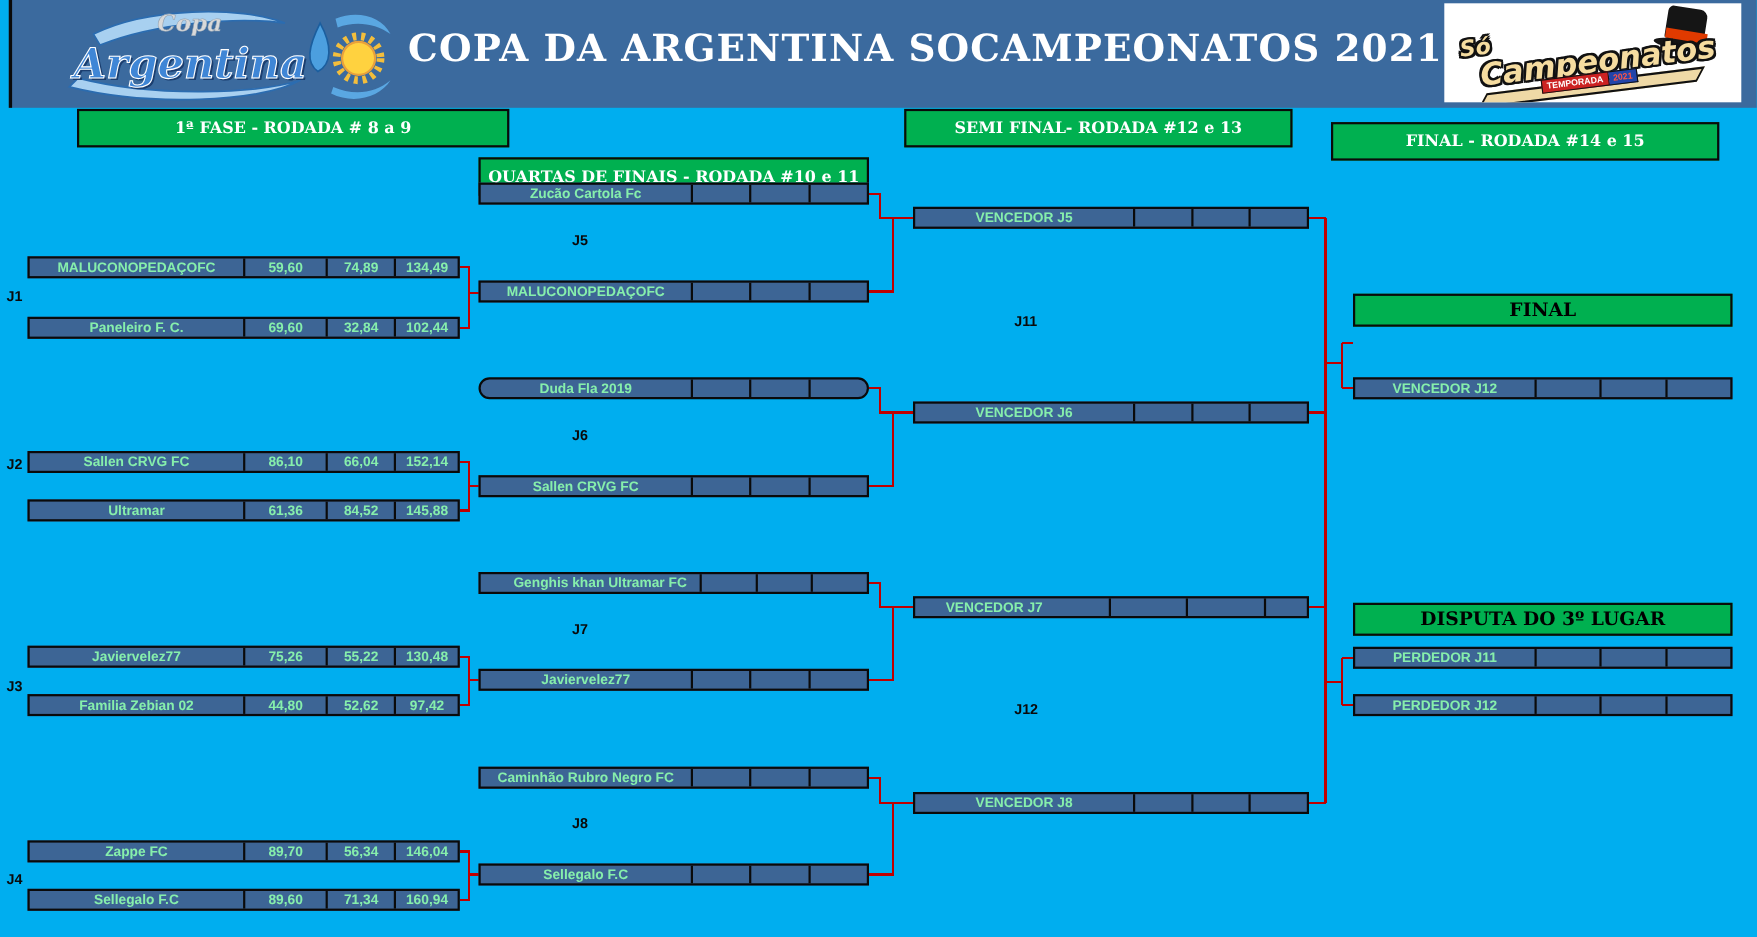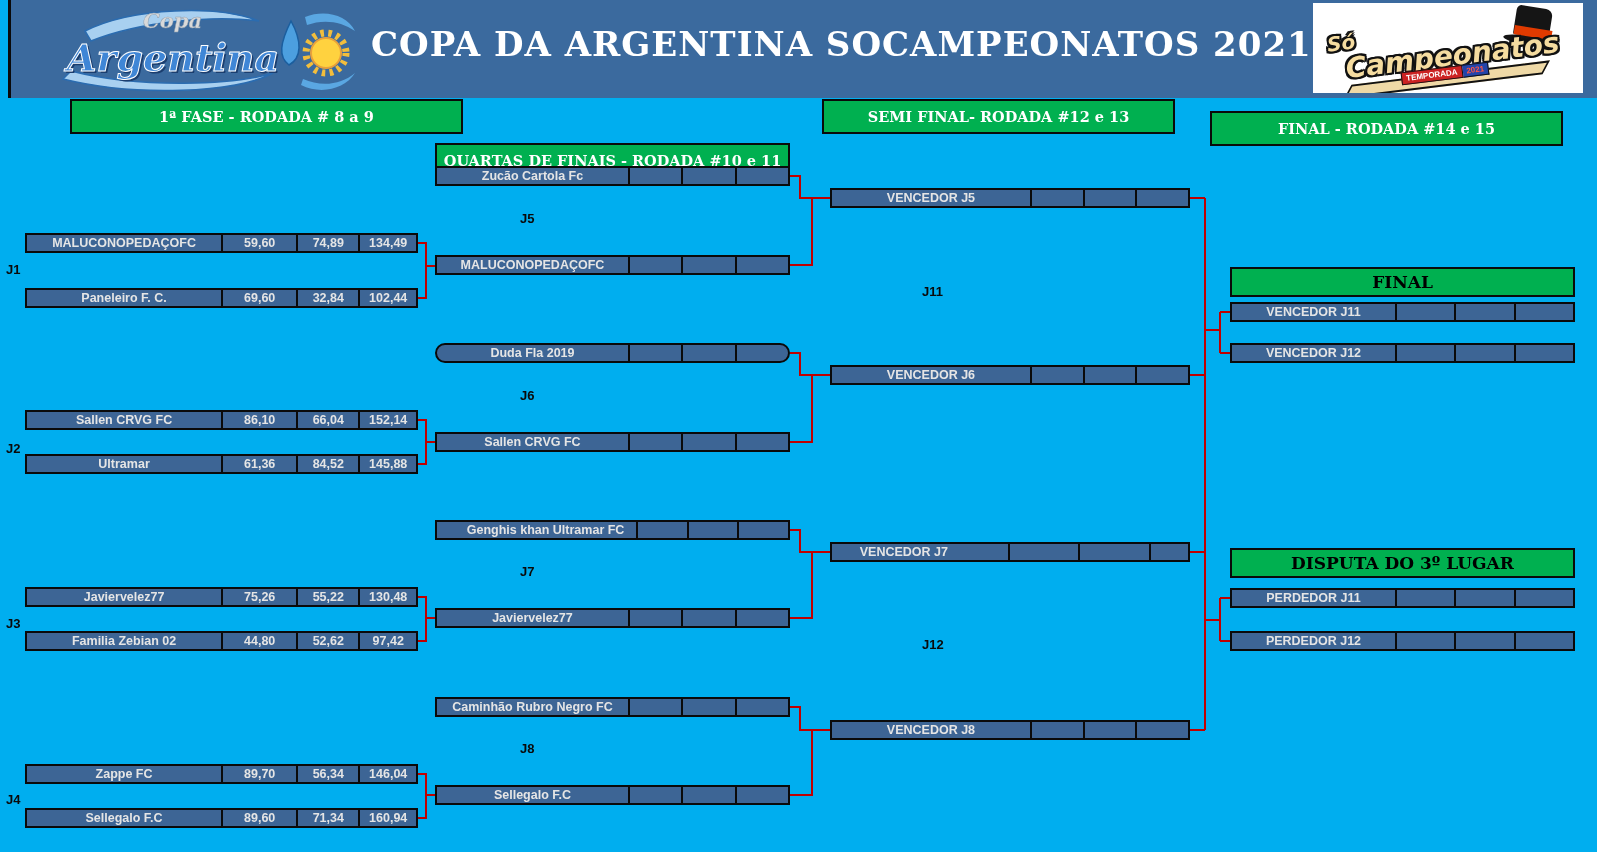--- a/index.html
+++ b/index.html
@@ -37,21 +37,21 @@
   
   .round-header{position:absolute;height:35px;background:#00B050;border:2px solid #0a0a0a;
                 box-sizing:border-box;color:#ffffff;display:flex;align-items:center;justify-content:center;
                 font-family:"DejaVu Serif",serif;font-weight:bold;font-size:14.5px;white-space:nowrap;}
   .block-header{position:absolute;height:30px;background:#00B050;border:2px solid #0a0a0a;
                 box-sizing:border-box;color:#000000;display:flex;align-items:center;justify-content:center;
                 font-family:"DejaVu Serif",serif;font-weight:bold;font-size:17px;}
 
   
   .match-row{position:absolute;height:20px;display:flex;background:#3D6595;border:2px solid #0a0a0a;
-             box-sizing:border-box;color:#e5e5e5;font-weight:bold;font-size:12.5px;}
+             box-sizing:border-box;color:#86efac;font-weight:bold;font-size:12.5px;}
   .cell{display:flex;align-items:center;justify-content:center;box-sizing:border-box;
         border-left:2px solid #0a0a0a;overflow:hidden;white-space:nowrap;}
   .cell:first-child{border-left:none;}
   .fp-row{left:25px;width:393px;}
   .fp-name{width:49.9%;} .fp-c1{width:19.3%;} .fp-c2{width:16%;} .fp-c3{width:14.8%;}
   .qf-row{left:435px;width:355px;}
   .qf-name{width:54.4%;} .qf-c{width:15.2%;}
   .sf-row{left:830px;width:360px;}
   .sf-name{width:55.6%;} .sf-c{width:14.8%;}
   .fin-row{left:1230px;width:345px;}
@@ -128,21 +128,21 @@
     <div class="cell fp-c2">74,89</div>
     <div class="cell fp-c3">134,49</div>
   </div>
   <div class="match-row fp-row" style="top:288px;">
     <div class="cell fp-name">Paneleiro F. C.</div>
     <div class="cell fp-c1">69,60</div>
     <div class="cell fp-c2">32,84</div>
     <div class="cell fp-c3">102,44</div>
   </div>
 
-  <span class="j-label" style="left:6px;top:441px;">J2</span>
+  <span class="j-label" style="left:6px;top:414px;">J2</span>
   <div class="match-row fp-row" style="top:410px;">
     <div class="cell fp-name">Sallen CRVG FC</div>
     <div class="cell fp-c1">86,10</div>
     <div class="cell fp-c2">66,04</div>
     <div class="cell fp-c3">152,14</div>
   </div>
   <div class="match-row fp-row" style="top:454px;">
     <div class="cell fp-name">Ultramar</div>
     <div class="cell fp-c1">61,36</div>
     <div class="cell fp-c2">84,52</div>
@@ -254,26 +254,20 @@
   </div>
   <span class="j-label" style="left:922px;top:637px;">J12</span>
   <div class="match-row sf-row" style="top:720px;">
     <div class="cell sf-name">VENCEDOR J8</div>
     <div class="cell sf-c"></div>
     <div class="cell sf-c"></div>
     <div class="cell sf-c"></div>
   </div>
 
   <div class="block-header" style="left:1230px;top:267px;width:345px;">FINAL</div>
-  <div class="match-row fin-row" style="top:302px;">
-    <div class="cell fin-name">VENCEDOR J11</div>
-    <div class="cell fin-c"></div>
-    <div class="cell fin-c"></div>
-    <div class="cell fin-c"></div>
-  </div>
   <div class="match-row fin-row" style="top:343px;">
     <div class="cell fin-name">VENCEDOR J12</div>
     <div class="cell fin-c"></div>
     <div class="cell fin-c"></div>
     <div class="cell fin-c"></div>
   </div>
 
   <div class="block-header" style="left:1230px;top:548px;width:345px;">DISPUTA DO 3º LUGAR</div>
   <div class="match-row fin-row" style="top:588px;">
     <div class="cell fin-name">PERDEDOR J11</div>

